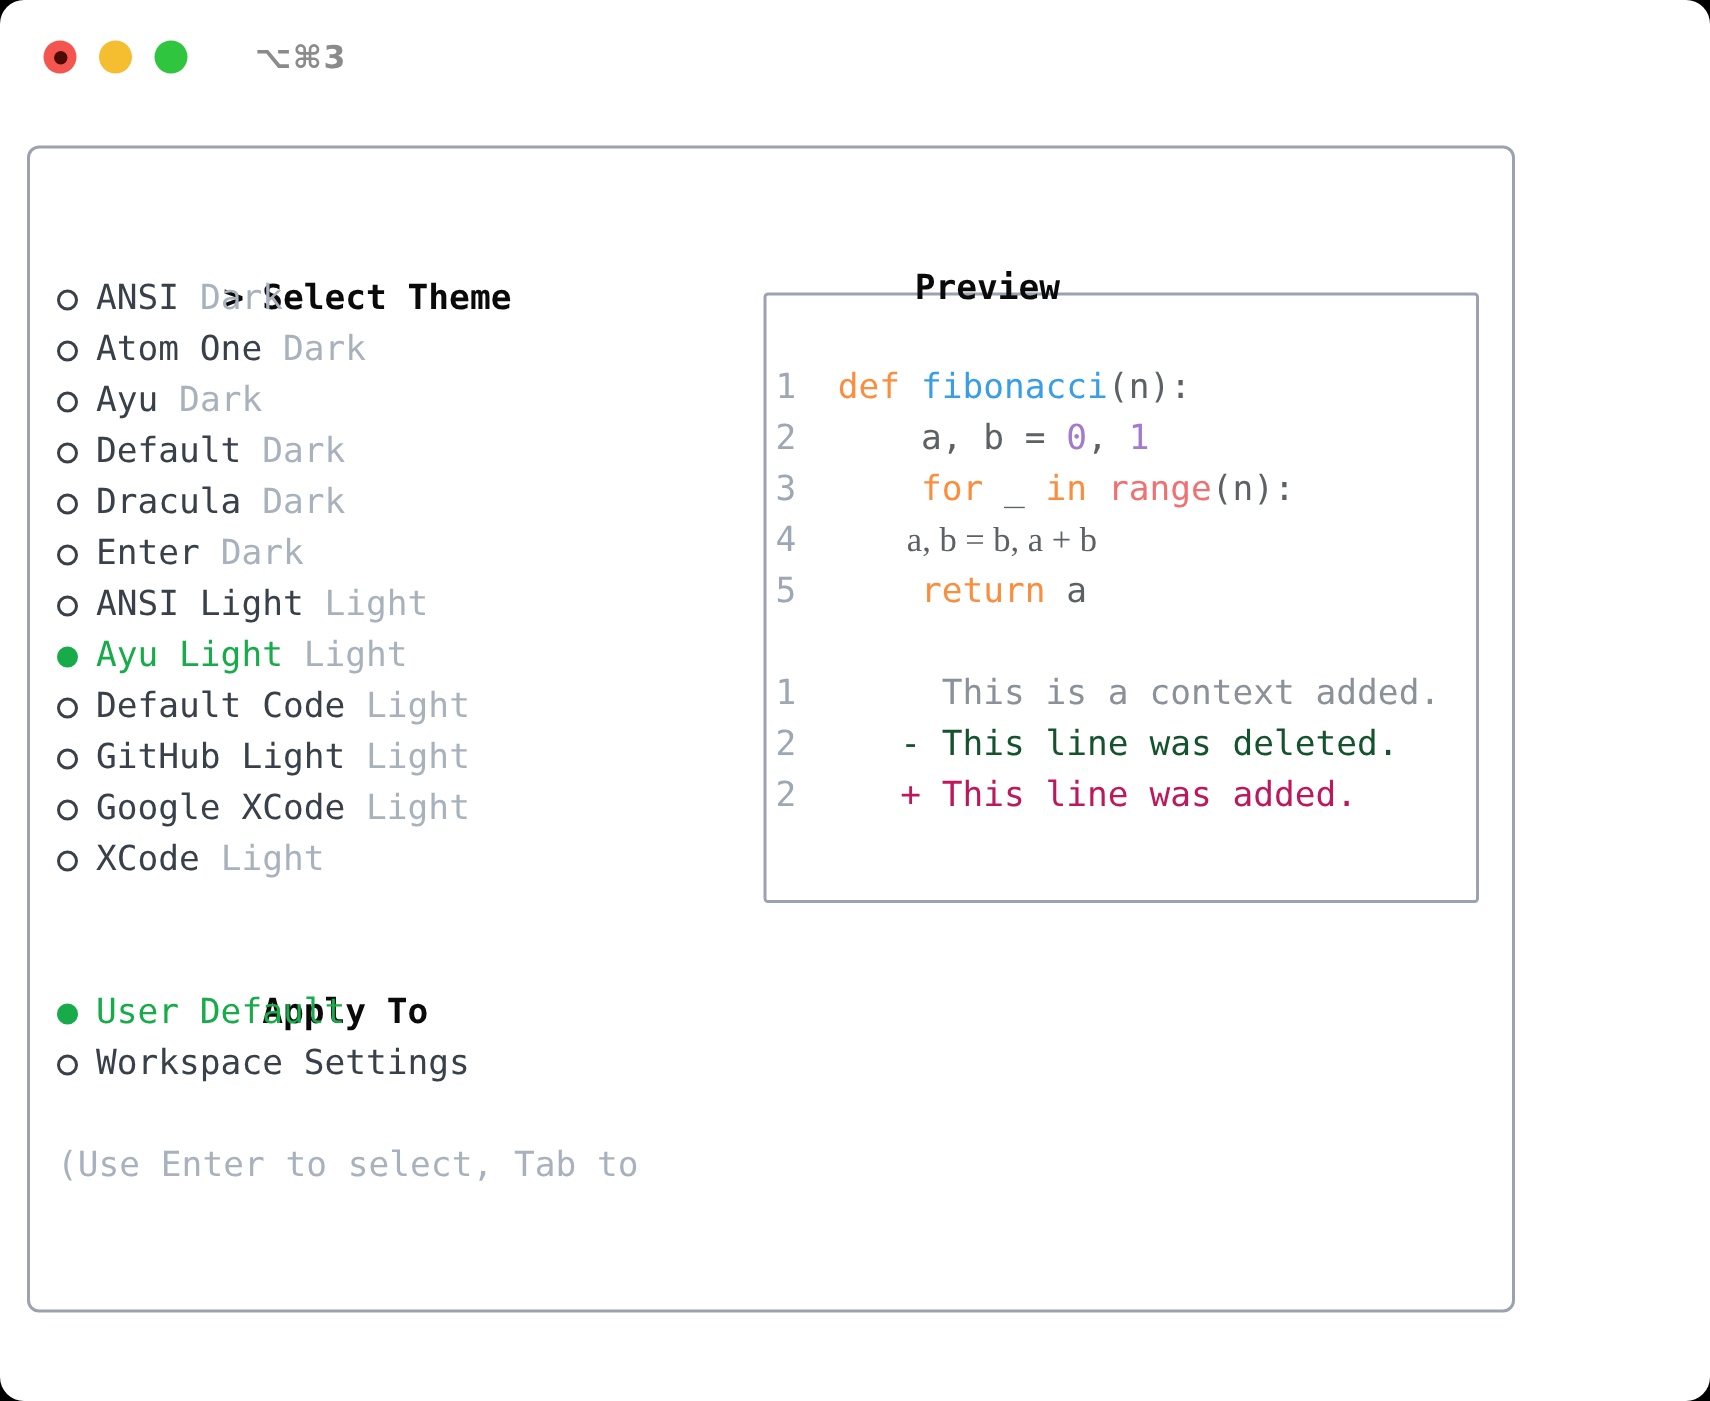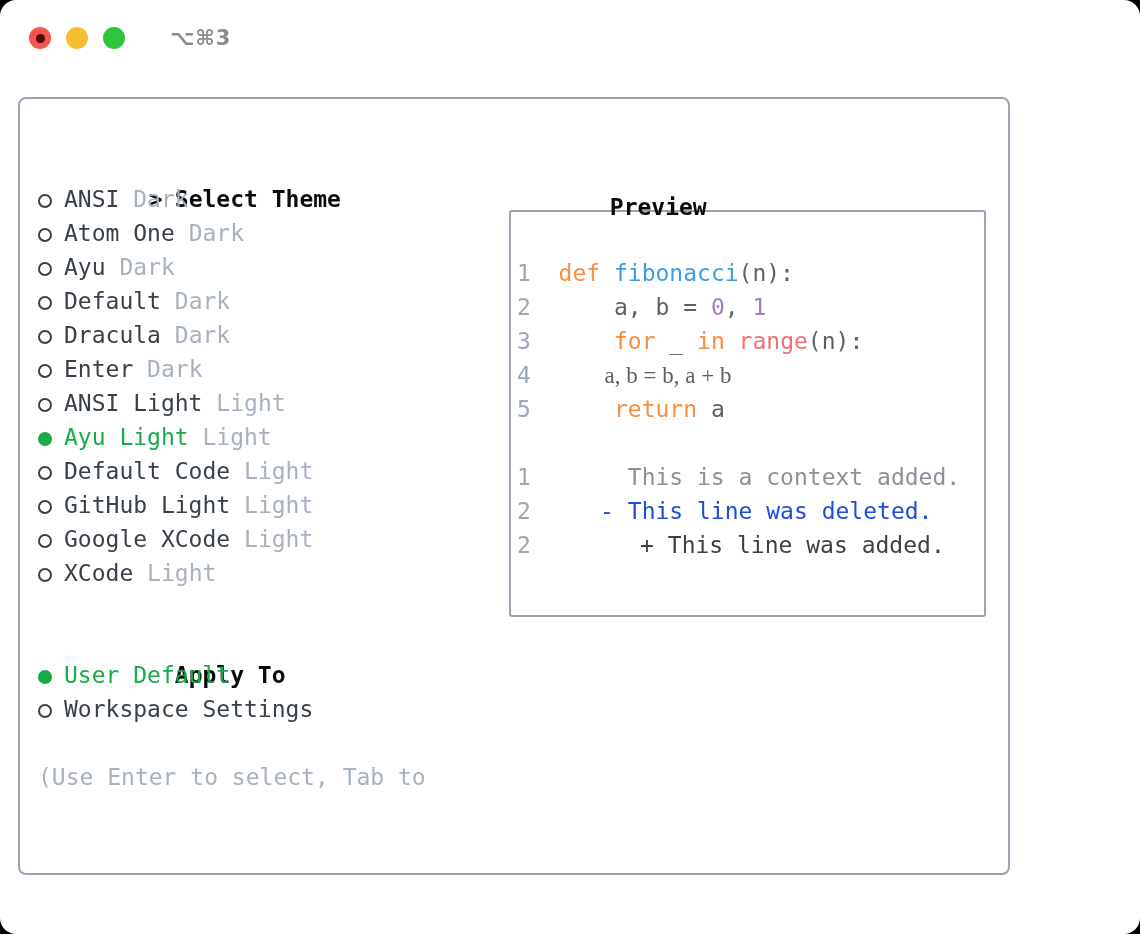--- a/index.html
+++ b/index.html
@@ -24,21 +24,21 @@
     margin-left:30px; font-size:21px; font-weight:bold; color:#8B8B8B;
     font-family:"DejaVu Sans","DejaVu Sans Mono",sans-serif; letter-spacing:1px;
   }
   
   .panel {
     position:absolute; left:18px; top:97px; width:992px; height:778px;
     border:2px solid #9AA3AF; border-radius:8px; box-sizing:border-box;
     background:#fff;
   }
   .left-col  { position:absolute; left:18px;  top:49px; }
-  .right-col { position:absolute; left:479px; top:57px; }
+  .right-col { position:absolute; left:479px; top:42px; }
 
   .row { height:34px; line-height:34px; font-size:23px; white-space:pre; }
   .marker { display:inline-block; width:26px; }
   .arrow  { font-weight:bold; color:#0A0A0A; }
   .header-label { font-weight:bold; color:#0A0A0A; }
 
   .circle {
     display:inline-block; width:14px; height:14px; box-sizing:border-box;
     border:2px solid #3A4048; border-radius:50%;
     position:relative; top:1px;
@@ -118,20 +118,20 @@
         <div id="code-lines">
             <div class="pline"><span class="" style="color: rgb(157, 168, 180);">1  </span><span class="" style="color: rgb(250, 141, 62);">def</span><span class="" style="color: rgb(92, 97, 102);"> </span><span class="" style="color: rgb(57, 158, 230);">fibonacci</span><span class="" style="color: rgb(92, 97, 102);">(n):</span></div>
             <div class="pline"><span class="" style="color: rgb(157, 168, 180);">2  </span><span class="" style="color: rgb(92, 97, 102);">    a, b = </span><span class="" style="color: rgb(163, 122, 204);">0</span><span class="" style="color: rgb(92, 97, 102);">, </span><span class="" style="color: rgb(163, 122, 204);">1</span></div>
             <div class="pline"><span class="" style="color: rgb(157, 168, 180);">3  </span><span class="" style="color: rgb(92, 97, 102);">    </span><span class="" style="color: rgb(250, 141, 62);">for</span><span class="" style="color: rgb(92, 97, 102);"> _ </span><span class="" style="color: rgb(250, 141, 62);">in</span><span class="" style="color: rgb(92, 97, 102);"> </span><span class="" style="color: rgb(240, 113, 113);">range</span><span class="" style="color: rgb(92, 97, 102);">(n):</span></div>
             <div class="pline"><span class="" style="color: rgb(157, 168, 180);">4  </span><span class="" style="color: rgb(92, 97, 102); font-family: Liberation Serif, serif;">        a, b = b, a + b</span></div>
             <div class="pline"><span class="" style="color: rgb(157, 168, 180);">5  </span><span class="" style="color: rgb(92, 97, 102);">    </span><span class="" style="color: rgb(250, 141, 62);">return</span><span class="" style="color: rgb(92, 97, 102);"> a</span></div>
           </div>
         <div class="empty-line"></div>
         <div id="diff-lines">
             <div class="pline"><span class="" style="color: rgb(157, 168, 180);">1     </span><span class="" style="color: rgb(138, 145, 153);">  This is a context added.</span></div>
-            <div class="pline"><span class="" style="color: rgb(157, 168, 180);">2     </span><span class="" style="color: #1d4ed8;">- This line was deleted.</span></div>
-            <div class="pline"><span class="" style="color: rgb(157, 168, 180);">2     </span><span class="" style="color: #404040; margin-left: 40px;">+ This line was added.</span></div>
+            <div class="pline"><span class="" style="color: rgb(157, 168, 180);">2     </span><span class="" style="color: #14532d;">- This line was deleted.</span></div>
+            <div class="pline"><span class="" style="color: rgb(157, 168, 180);">2     </span><span class="" style="color: #be185d;">+ This line was added.</span></div>
           </div>
       </div>
     </div>
 
   </div>
 </div>
 
 </body></html>

